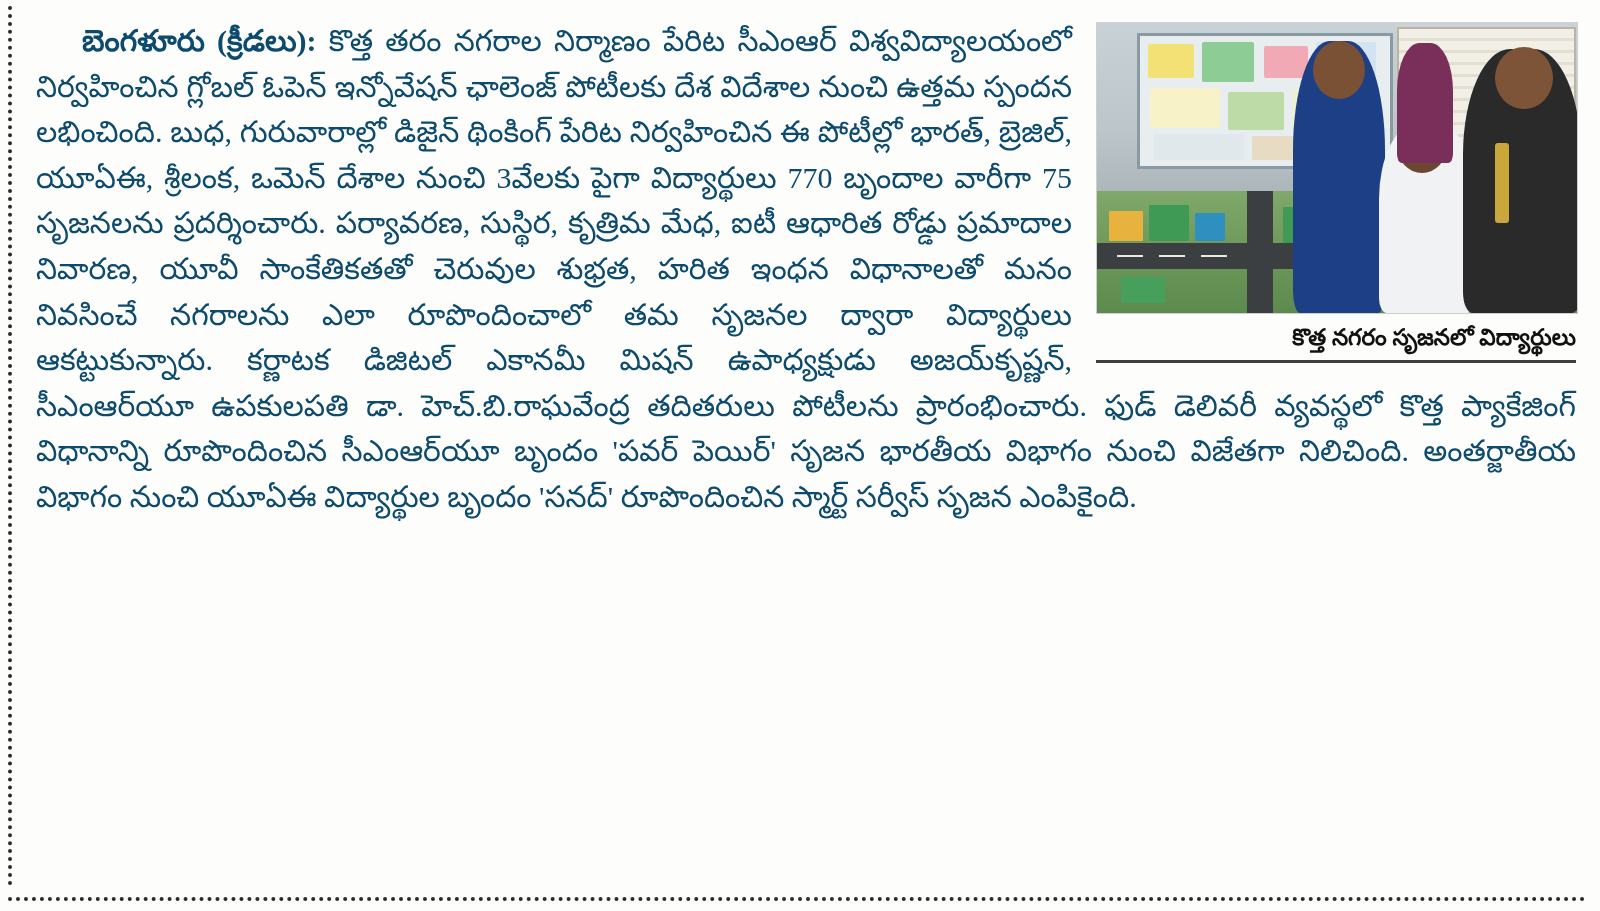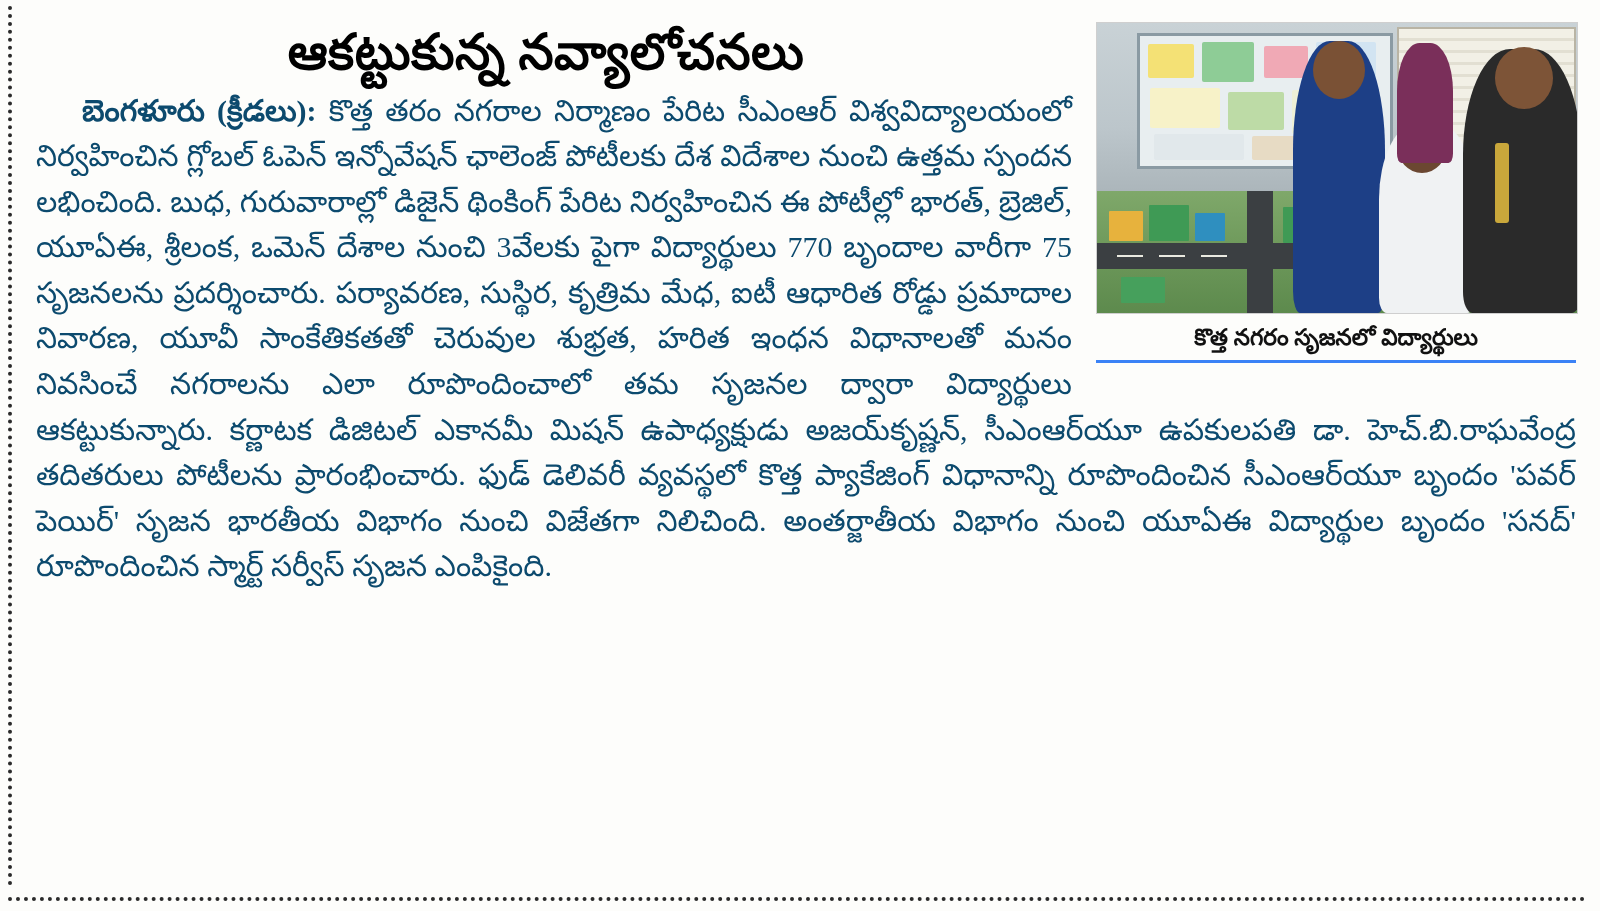--- a/index.html
+++ b/index.html
@@ -106,23 +106,23 @@
   .ph-person {
     position: absolute; border-radius: 40% 40% 8% 8%;
   }
   .ph-head { position: absolute; border-radius: 50%; background: #6b4a34; }
 
   .caption {
     font-family: "Liberation Serif", serif;
     font-size: 23px;
     font-weight: bold;
     color: #111;
-    text-align: center;
+    text-align: right;
     padding: 10px 0 8px 0;
-    border-bottom: 3px solid #3b82f6;
+    border-bottom: 3px solid #404040;
     line-height: 1.2;
   }
 
   
   .body-text {
     font-family: "Liberation Serif", serif;
     font-size: 30px;
     line-height: 1.52;
     color: #0c4a6e;
     text-align: justify;
@@ -191,20 +191,19 @@
         <div class="ph-person" style="left:366px; top:26px; width:118px; height:264px; background:#2a2a2a;"></div>
         <div class="ph-head" style="left:398px; top:24px; width:58px; height:62px; background:#7d5437;"></div>
         <div class="ph-note" style="left:398px; top:120px; width:14px; height:80px; background:#d7b23d; border-radius:3px;"></div>
 
         <div class="ph-person" style="left:300px; top:20px; width:56px; height:120px; background:#7a2f5a;"></div>
       </div>
 
       <div class="caption">కొత్త నగరం సృజనలో విద్యార్థులు</div>
     </div>
 
-    <h1 class="headline">ఆకట్టుకున్న నవ్యాలోచనలు</h1>
 
     <div class="body-text">
       <span class="indent"></span><span class="dateline">బెంగళూరు (క్రీడలు):</span> <span>కొత్త తరం నగరాల నిర్మాణం పేరిట సీఎంఆర్ విశ్వవిద్యాలయంలో నిర్వహించిన గ్లోబల్ ఓపెన్ ఇన్నోవేషన్ ఛాలెంజ్ పోటీలకు దేశ విదేశాల నుంచి ఉత్తమ స్పందన లభించింది. బుధ, గురువారాల్లో డిజైన్ థింకింగ్ పేరిట నిర్వహించిన ఈ పోటీల్లో భారత్, బ్రెజిల్, యూఏఈ, శ్రీలంక, ఒమెన్ దేశాల నుంచి 3వేలకు పైగా విద్యార్థులు 770 బృందాల వారీగా 75 సృజనలను ప్రదర్శించారు. పర్యావరణ, సుస్థిర, కృత్రిమ మేధ, ఐటీ ఆధారిత రోడ్డు ప్రమాదాల నివారణ, యూవీ సాంకేతికతతో చెరువుల శుభ్రత, హరిత ఇంధన విధానాలతో మనం నివసించే నగరాలను ఎలా రూపొందించాలో తమ సృజనల ద్వారా విద్యార్థులు ఆకట్టుకున్నారు. కర్ణాటక డిజిటల్ ఎకానమీ మిషన్ ఉపాధ్యక్షుడు అజయ్‌కృష్ణన్, సీఎంఆర్‌యూ ఉపకులపతి డా. హెచ్.బి.రాఘవేంద్ర తదితరులు పోటీలను ప్రారంభించారు. ఫుడ్ డెలివరీ వ్యవస్థలో కొత్త ప్యాకేజింగ్ విధానాన్ని రూపొందించిన సీఎంఆర్‌యూ బృందం 'పవర్ పెయిర్' సృజన భారతీయ విభాగం నుంచి విజేతగా నిలిచింది. అంతర్జాతీయ విభాగం నుంచి యూఏఈ విద్యార్థుల బృందం 'సనద్' రూపొందించిన స్మార్ట్ సర్వీస్ సృజన ఎంపికైంది.</span>
     </div>
 
   </div>
 </div>
 
 </body></html>

